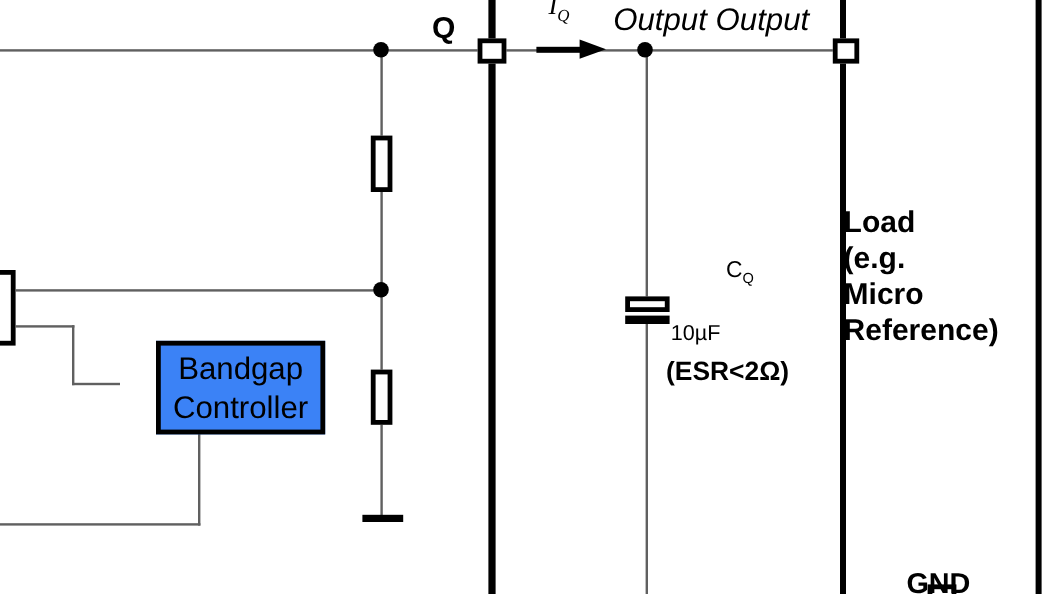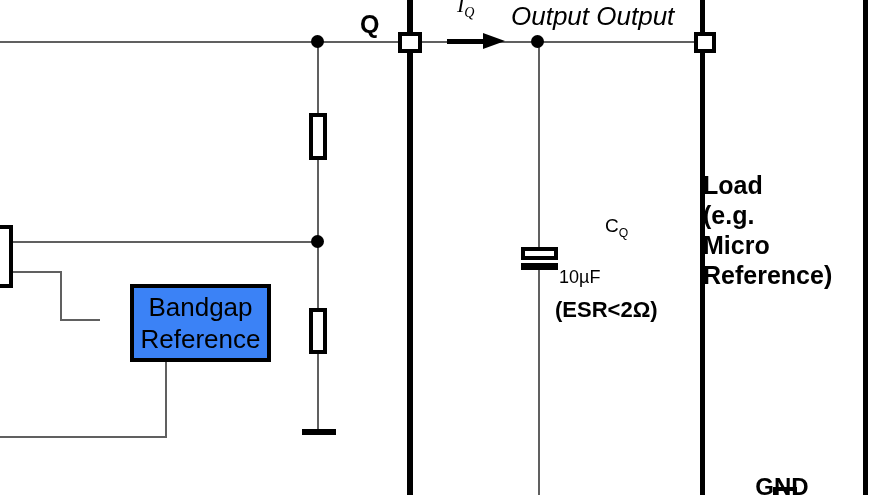--- a/index.html
+++ b/index.html
@@ -74,21 +74,21 @@
   <div class="solid" style="left:447px;top:39px;width:40px;height:5px;"></div>
   <div class="arrow-head"></div>
 
   <div class="box" style="left:521px;top:247px;width:37px;height:13px;"></div>
   <div class="solid" style="left:521px;top:263px;width:37px;height:7px;"></div>
 
   <div class="solid" style="left:302px;top:429px;width:34px;height:6px;"></div>
 
   <div class="bandgap-box">
     <span>Bandgap</span>
-    <span>Reference</span>
+    <span>Controller</span>
   </div>
 
   <span class="lbl bold" style="left:360px;top:10px;font-size:25px;">Q</span>
 
   <span class="lbl ital serif" style="left:457px;top:-8px;font-size:22px;"><i>I</i><sub>Q</sub></span>
 
   <span class="lbl ital" style="left:511px;top:1px;font-size:26px;">Output Output</span>
 
   <span class="lbl" style="left:561px;top:215px;font-size:19px;margin-left:44px;"><span>C</span><sub>Q</sub></span>
 

